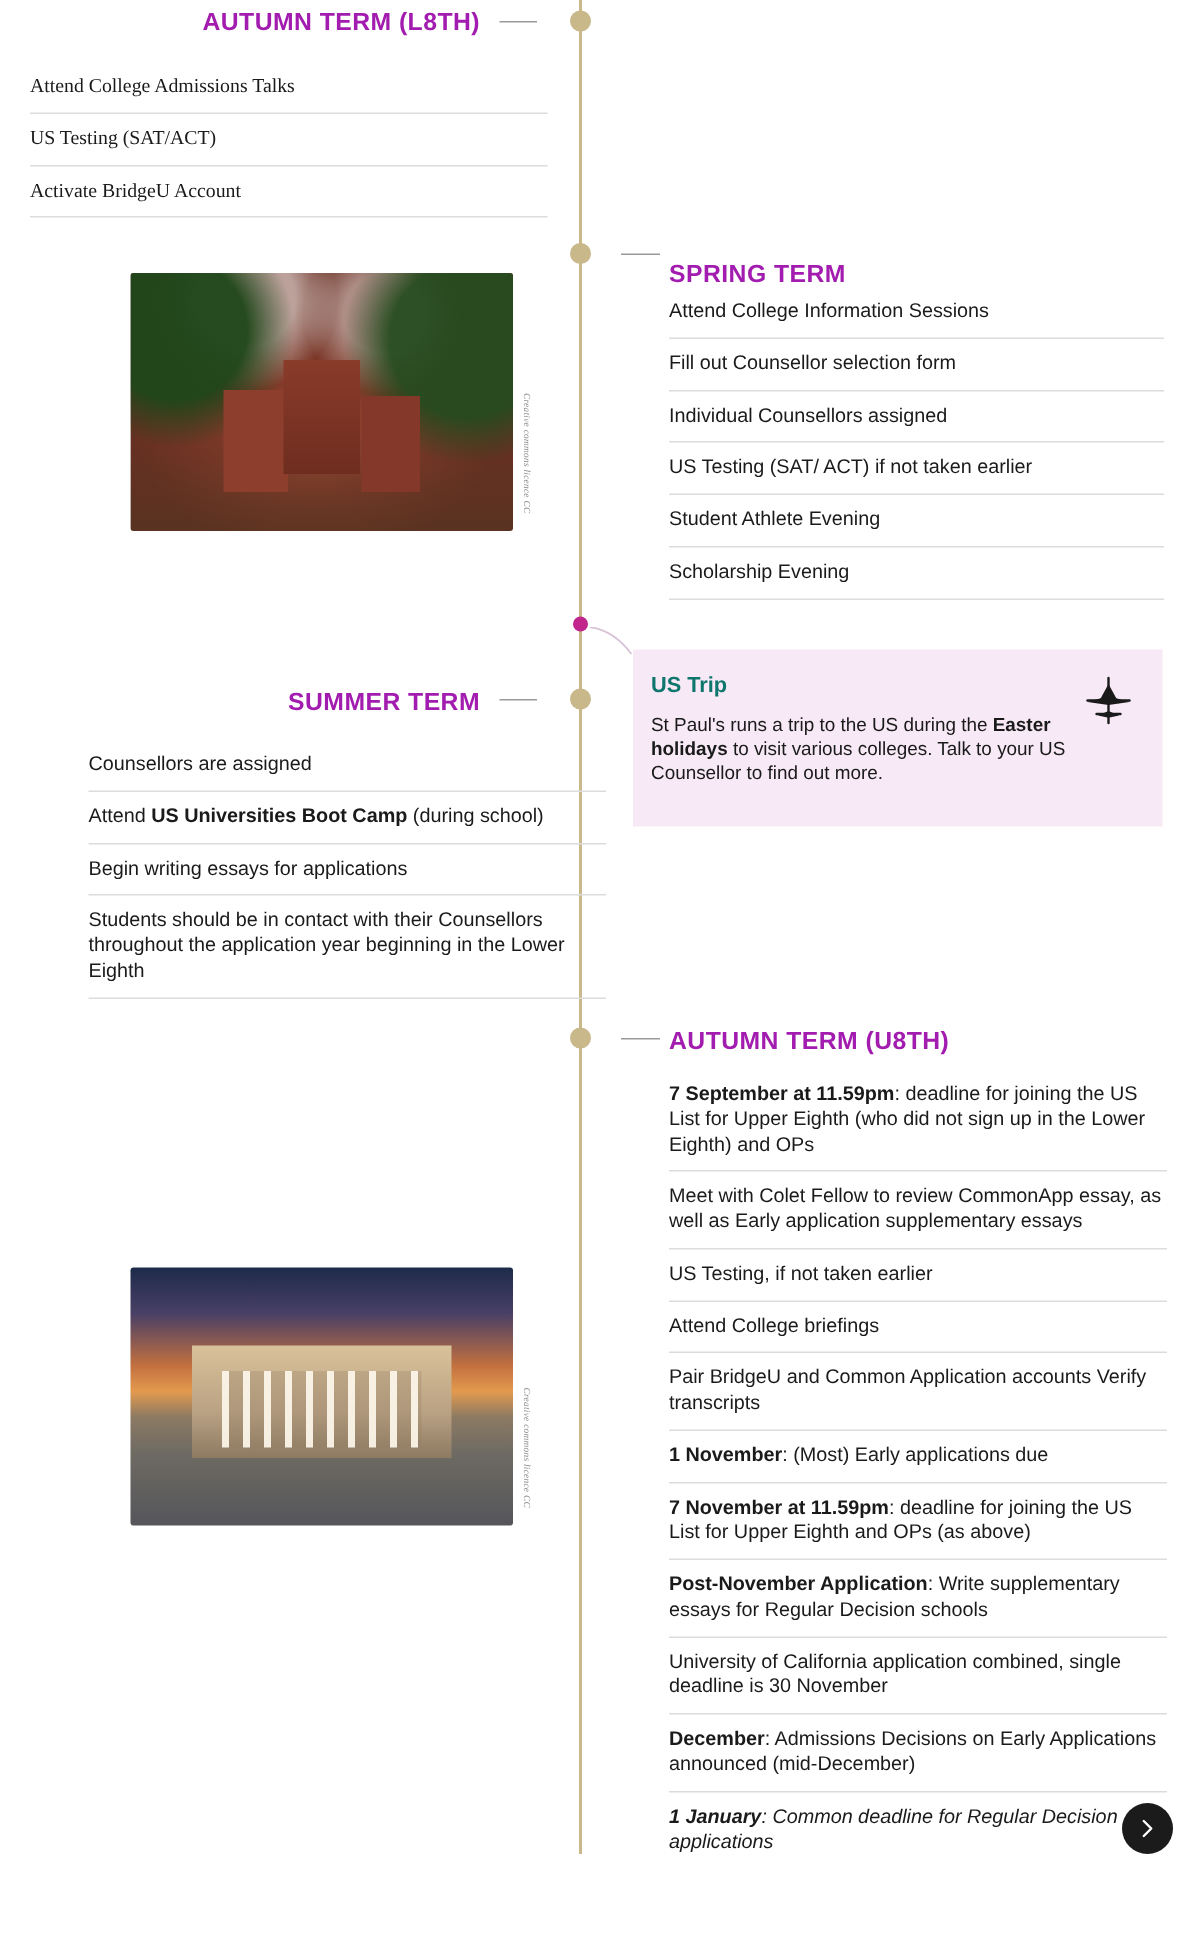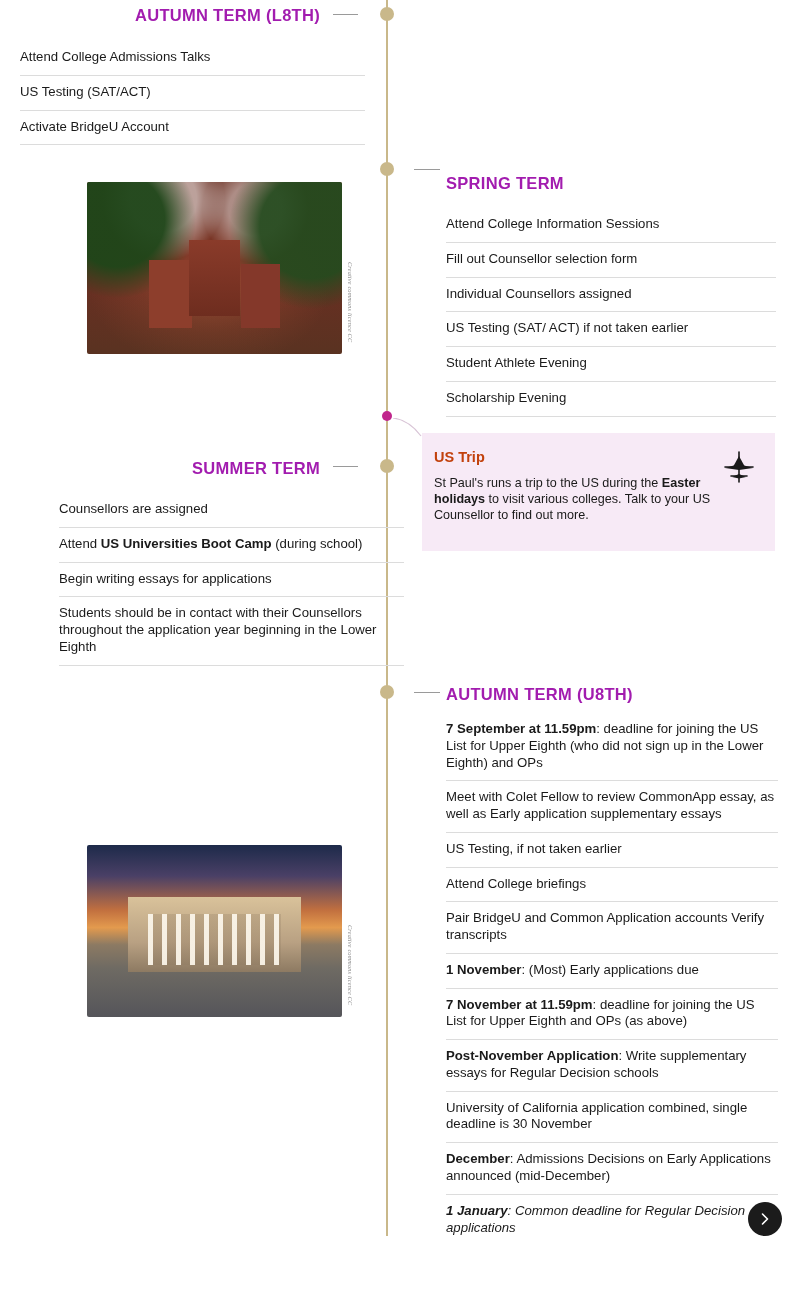--- a/index.html
+++ b/index.html
@@ -111,21 +111,21 @@
 
   
   .callout {
     position: absolute;
     left: 422px; top: 433px;
     width: 353px; height: 118px;
     background: #f7eaf6;
     padding: 16px 18px 14px 12px;
   }
   .callout-title {
-    color: #c2410c;
+    color: #0f766e;
     font-weight: bold;
     font-size: 14.5px;
     margin-bottom: 10px;
   }
   .callout-body {
     font-size: 12.6px;
     line-height: 1.28;
     color: #1a1a1a;
     width: 290px;
   }
@@ -163,33 +163,33 @@
   <div class="node accent" style="top:411px;"></div>
   <div class="node" style="top:459px;"></div>
   <div class="node" style="top:685px;"></div>
 
   <div class="connector" style="left:333px; top:14px; width:25px;"></div>
   <div class="connector" style="left:414px; top:169px; width:26px;"></div>
   <div class="connector" style="left:333px; top:466px; width:25px;"></div>
   <div class="connector" style="left:414px; top:692px; width:26px;"></div>
 
   <div class="term-heading right-align" style="left:20px; top:6px; width:300px;">AUTUMN TERM (L8TH)</div>
-  <div class="item-list" style="left:20px; top:42px; width:345px;">
+  <div class="item-list" style="left:20px; top:42px; width:345px;font-family:Liberation Serif, serif;">
     <div class="item"><span>Attend College Admissions Talks</span></div>
     <div class="item"><span>US Testing (SAT/ACT)</span></div>
     <div class="item"><span>Activate BridgeU Account</span></div>
   </div>
 
   <div class="photo-wrap" style="left:87px; top:182px;">
     <div class="photo one"></div>
     <div class="credit" style="left:260px; top:80px;">Creative commons licence CC</div>
   </div>
 
   <div class="term-heading" style="left:446px; top:162px;margin-top:12px;">SPRING TERM</div>
-  <div class="item-list" style="left:446px; top:192px; width:330px;margin-top:17px;">
+  <div class="item-list" style="left:446px; top:192px; width:330px;">
     <div class="item"><span>Attend College Information Sessions</span></div>
     <div class="item"><span>Fill out Counsellor selection form</span></div>
     <div class="item"><span>Individual Counsellors assigned</span></div>
     <div class="item"><span>US Testing (SAT/ ACT) if not taken earlier</span></div>
     <div class="item"><span>Student Athlete Evening</span></div>
     <div class="item"><span>Scholarship Evening</span></div>
   </div>
 
   <svg class="callout-tail" viewBox="0 0 30 20">
     <path d="M0 0 Q 16 2 28 18" fill="none" stroke="#d8c4d6" stroke-width="1.2"></path>

